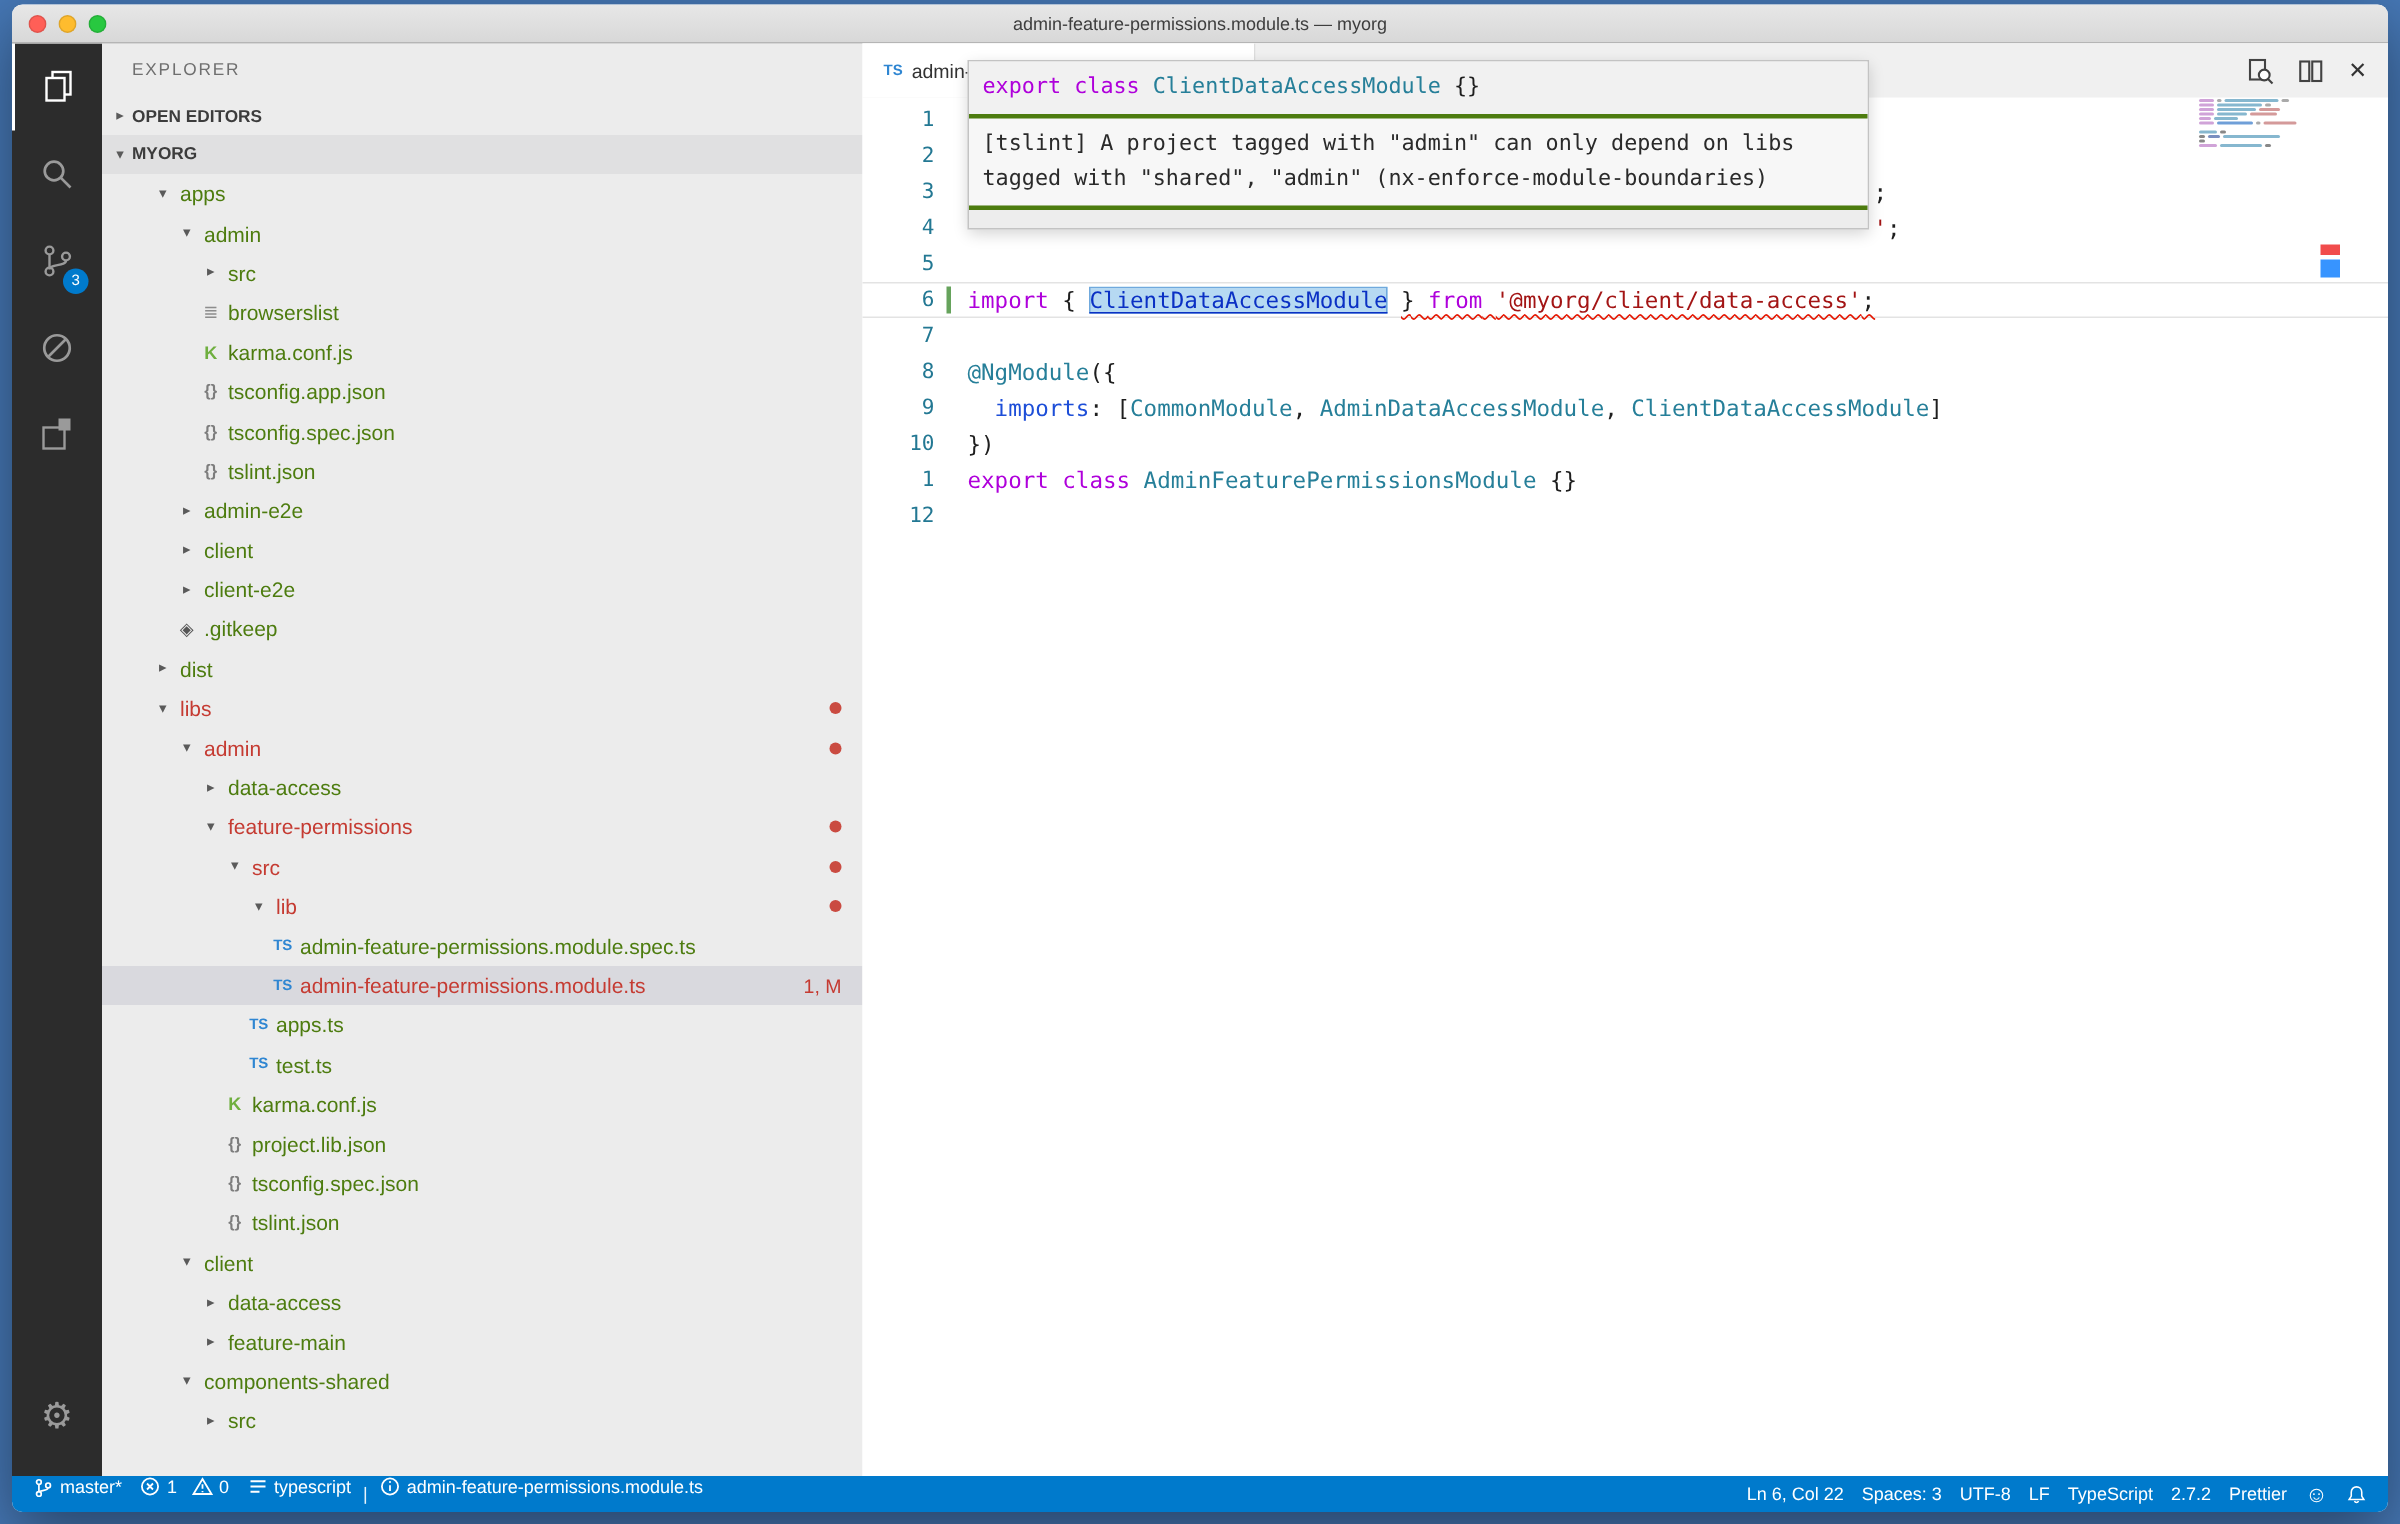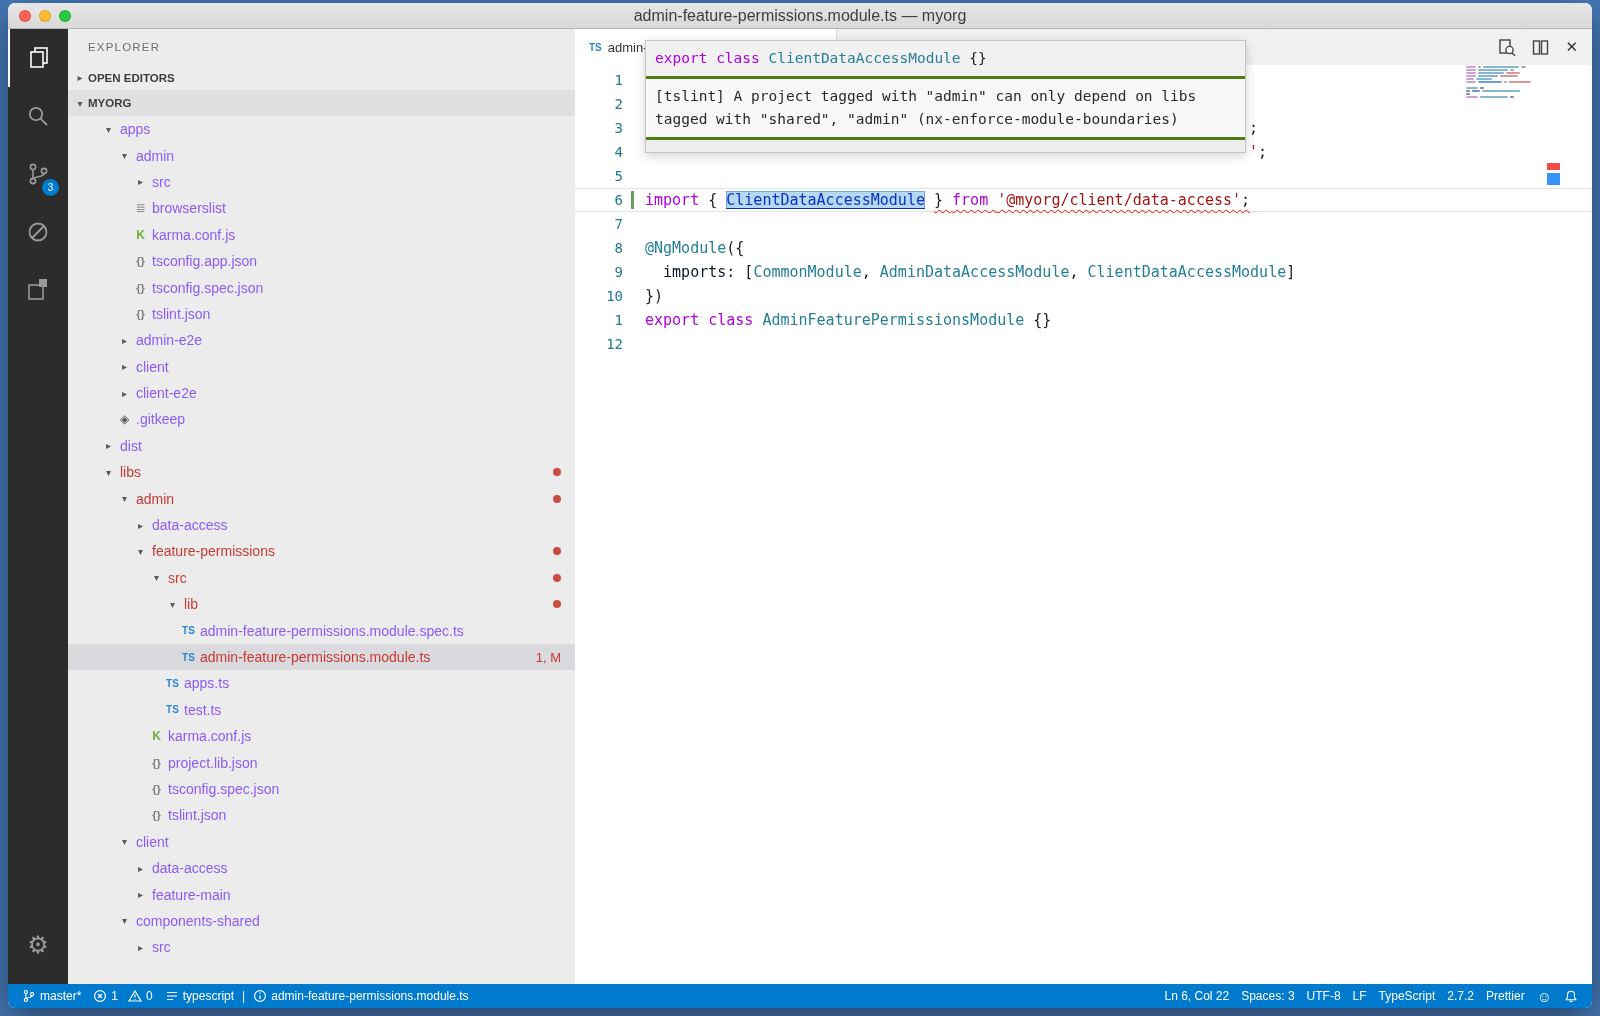--- a/index.html
+++ b/index.html
@@ -3,21 +3,21 @@
 <meta charset="utf-8">
 <style>
 *{margin:0;padding:0;box-sizing:border-box}
 html,body{width:1600px;height:1016px;overflow:hidden}
 body{background:#4678b6;font-family:"Liberation Sans","DejaVu Sans",sans-serif;position:relative}
 .window{position:absolute;top:3px;left:8px;right:8px;bottom:8px;border-radius:7px;overflow:hidden;
   box-shadow:0 14px 44px rgba(0,0,0,.45);display:flex;flex-direction:column;background:#fff}
 
 .titlebar{height:26px;background:linear-gradient(#e7e7e7,#d8d8d8);border-bottom:1px solid #b5b5b5;
   position:relative;flex:0 0 auto;display:flex;align-items:center;justify-content:center}
-.titlebar .title{font-size:16px;color:#3e3e3e}
+.titlebar .title{font-size:12px;color:#3e3e3e}
 .lights{position:absolute;left:11px;top:7px;display:flex;gap:8px}
 .light{width:12px;height:12px;border-radius:50%;border:1px solid rgba(0,0,0,.12)}
 
 .main{flex:1;display:flex;min-height:0}
 
 .activitybar{width:60px;background:#2c2c2c;flex:0 0 auto;display:flex;flex-direction:column;align-items:center}
 .ab-item{width:60px;height:58px;display:flex;align-items:center;justify-content:center;position:relative;color:#9a9a9a;cursor:pointer}
 .ab-item.active{color:#fff;border-left:2px solid #fff}
 .ab-badge{position:absolute;right:9px;bottom:7px;background:#007acc;color:#fff;border-radius:50%;
   width:17px;height:17px;font-size:10px;display:flex;align-items:center;justify-content:center}
@@ -27,21 +27,21 @@
 .sidebar{width:507px;background:#ececec;flex:0 0 auto;display:flex;flex-direction:column;font-size:14px;overflow:hidden}
 .sb-title{height:36px;line-height:36px;padding-left:20px;font-size:11.5px;letter-spacing:1.2px;color:#6f6f6f}
 .sb-section{height:25px;display:flex;align-items:center;padding-left:4px;font-weight:bold;font-size:11.5px;color:#3c3c3c;cursor:pointer}
 .sb-section.root{background:#e0e0e1;height:26px}
 .sb-section .arrow{width:16px;text-align:center;font-size:10px;color:#5a5a5a}
 .tree{flex:1;overflow:hidden}
 .tree-row{height:26.4px;display:flex;align-items:center;position:relative;cursor:pointer;padding-right:14px;white-space:nowrap}
 .tree-row.selected{background:#d9d9de}
 .tree-row .arrow{width:17px;font-size:10px;color:#5a5a5a;text-align:center;flex:0 0 auto}
 .tree-row .ficon{width:17px;flex:0 0 auto;text-align:center}
-.tree-row .lbl{margin-left:3px;color:#8b5cf6}
+.tree-row .lbl{margin-left:3px;color:#4d7c0f}
 .tree-row.red .lbl{color:#c53b32}
 .tree-row .dot{margin-left:auto;width:8px;height:8px;border-radius:50%;background:#ca4b41;flex:0 0 auto}
 .tree-row .badge{margin-left:auto;color:#c53b32;font-size:13px;flex:0 0 auto}
 .ficon.ts{color:#2f86d2;font-weight:bold;font-size:10px}
 .ficon.json{color:#7d7d7d;font-weight:bold;font-size:11px}
 .ficon.karma{color:#6faf3f;font-weight:bold;font-size:12px}
 .ficon.list{color:#8d8d8d;font-size:12px}
 .ficon.git{color:#555;font-size:12px}
 
 .editor{flex:1;background:#fff;position:relative;min-width:0;display:flex;flex-direction:column}
@@ -56,40 +56,40 @@
 .code-line.current{border-top:1px solid #e3e3e3;border-bottom:1px solid #e3e3e3}
 .ln{width:48px;flex:0 0 auto;text-align:right;color:#237893;font-size:14px}
 .gut{width:22px;flex:0 0 auto;position:relative;height:100%}
 .gut .mod{position:absolute;left:8px;top:2px;bottom:2px;width:3px;background:#66a35c}
 .lc{white-space:pre}
 .tk-kw{color:#af00db}
 .tk-kwblue{color:#0000ff}
 .tk-cls{color:#267f99}
 .tk-str{color:#a31515}
 .tk-pl{color:#1e1e1e}
-.tk-prop{color:#0f172a}
+.tk-prop{color:#1d4ed8}
 .tk-err{text-decoration-line:underline;text-decoration-style:wavy;text-decoration-color:#e51400;text-decoration-thickness:1px;text-underline-offset:4px}
 .tk-wordhl{color:#0a30c4;background:#b6d9f2;box-shadow:inset 0 0 0 1px #70a9dd;text-decoration:underline;text-underline-offset:3px}
 
 .hover{position:absolute;left:70px;top:11px;width:601px;background:#f3f3f3;border:1px solid #c3c3c3;
   box-shadow:0 3px 10px rgba(0,0,0,.18);z-index:10;font-family:"DejaVu Sans Mono","Liberation Mono",monospace;font-size:14.5px}
 .hover .sec{padding:6px 9px;line-height:23px}
 .hover .sec+.sec{border-top:3px solid #4d7c0f}
 .hover .sec.sig-sec{background:#f1f1f1}
 .hover .sec.msg-sec{background:#f7f7f7;color:#2a2a2a}
 .hover .sec.alias-sec{background:#ededed}
 
 .minimap{position:absolute;top:37px;right:60px;width:66px;z-index:5}
 .mm-row{height:2px;margin-bottom:1px;display:flex;gap:2px}
 .mm-seg{height:2px;border-radius:1px}
 .ruler{position:absolute;top:134px;right:32px;width:13px;z-index:5}
 .ruler-mark{position:absolute;right:0;width:13px}
 
 .statusbar{height:24px;background:#007acc;color:#fff;display:flex;align-items:center;font-size:12px;flex:0 0 auto;padding:0 8px}
-.sb-item{display:flex;align-items:center;gap:4px;padding:0 6px;height:100%;cursor:pointer;white-space:nowrap}
+.sb-item{display:flex;gap:4px;padding:0 6px;height:100%;cursor:pointer;white-space:nowrap}
 .sb-sep{padding:0 2px;color:#e8f3fb}
 .sb-right{margin-left:auto;display:flex;align-items:center}
 .smiley{font-size:15px;line-height:1}
 svg{display:block}
 </style>
 </head>
 <body>
 
 <div class="window">
 

